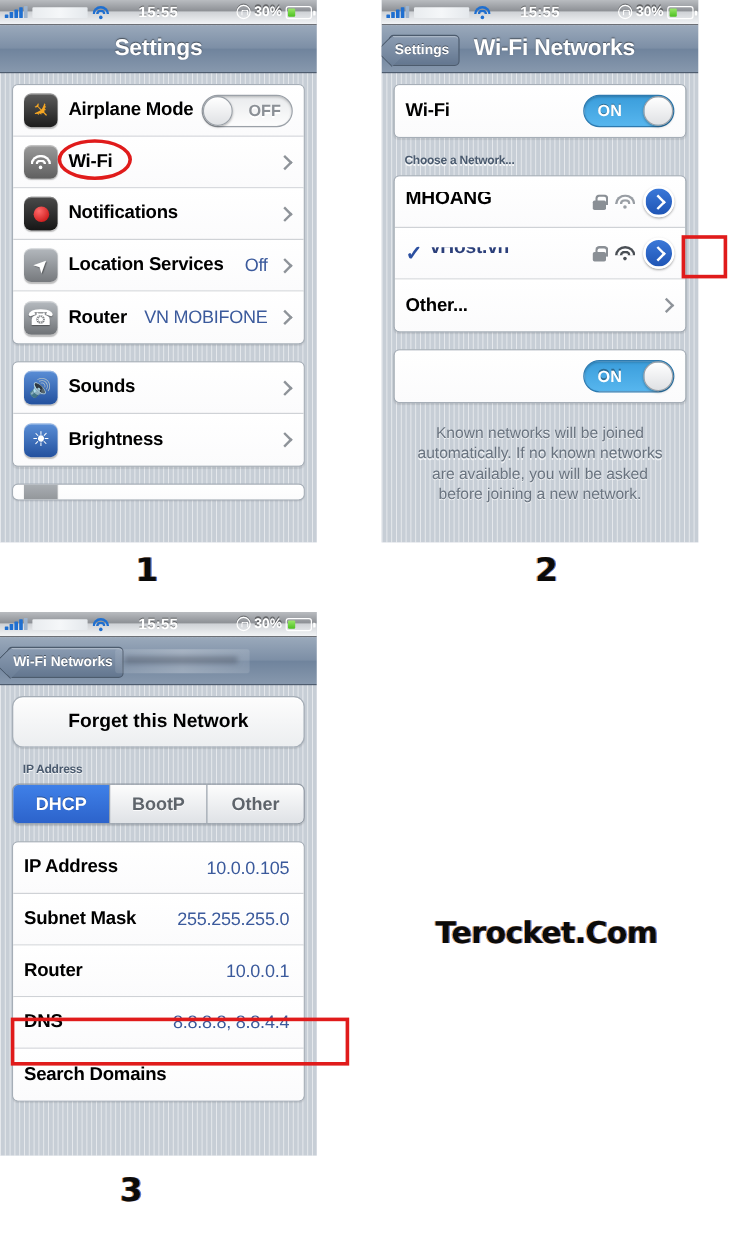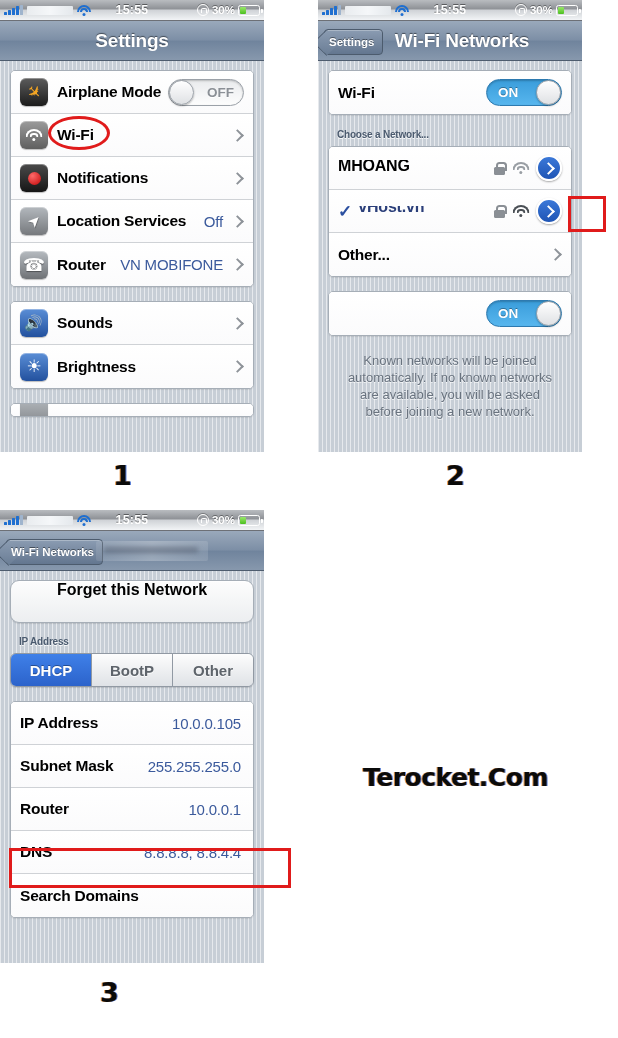--- a/index.html
+++ b/index.html
@@ -316,21 +316,21 @@
   .footnote {
     font-size: 13px; color: #69737f; text-align: center;
     line-height: 17px; padding: 2px 18px 0;
     text-shadow: 0 1px 0 rgba(255,255,255,0.7);
   }
 
   
   .forget-btn {
     background: linear-gradient(to bottom,#fdfdfd,#eceef0);
     border: 1px solid #a6aeb7; border-radius: 9px;
-    height: 43px; display: flex; justify-content: center;
+    height: 43px; display: flex; align-items: center; justify-content: center;
     font-size: 16px; font-weight: bold; color: #000;
     box-shadow: 0 1px 1px rgba(0,0,0,0.1), inset 0 1px 0 #fff;
     margin-bottom: 13px;
   }
 
   
   .segmented {
     display: flex; height: 34px; border-radius: 6px;
     border: 1px solid #9199a3; overflow: hidden; margin-bottom: 14px;
     box-shadow: 0 1px 1px rgba(0,0,0,0.12);

